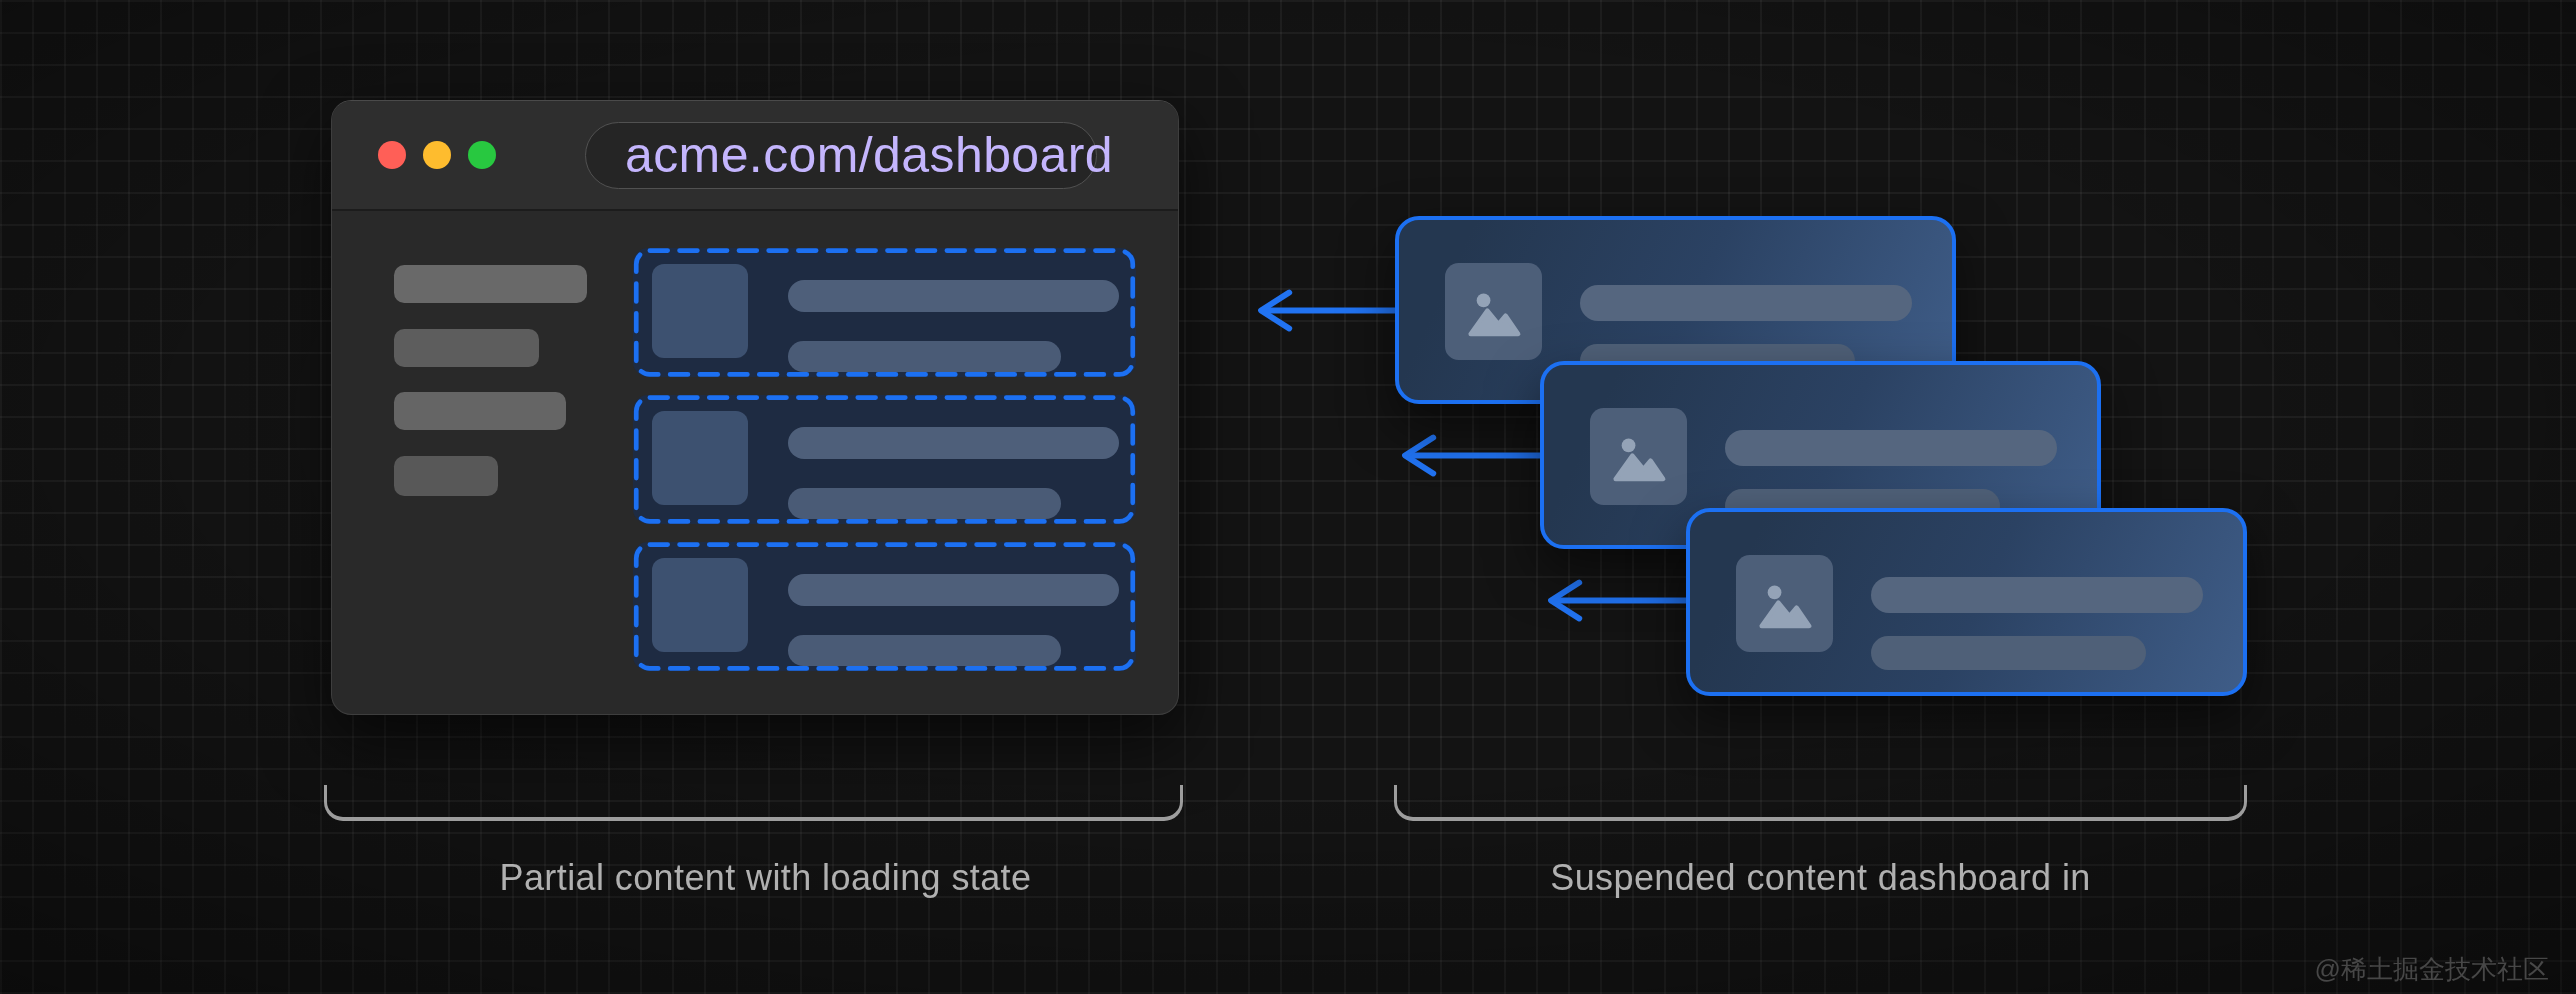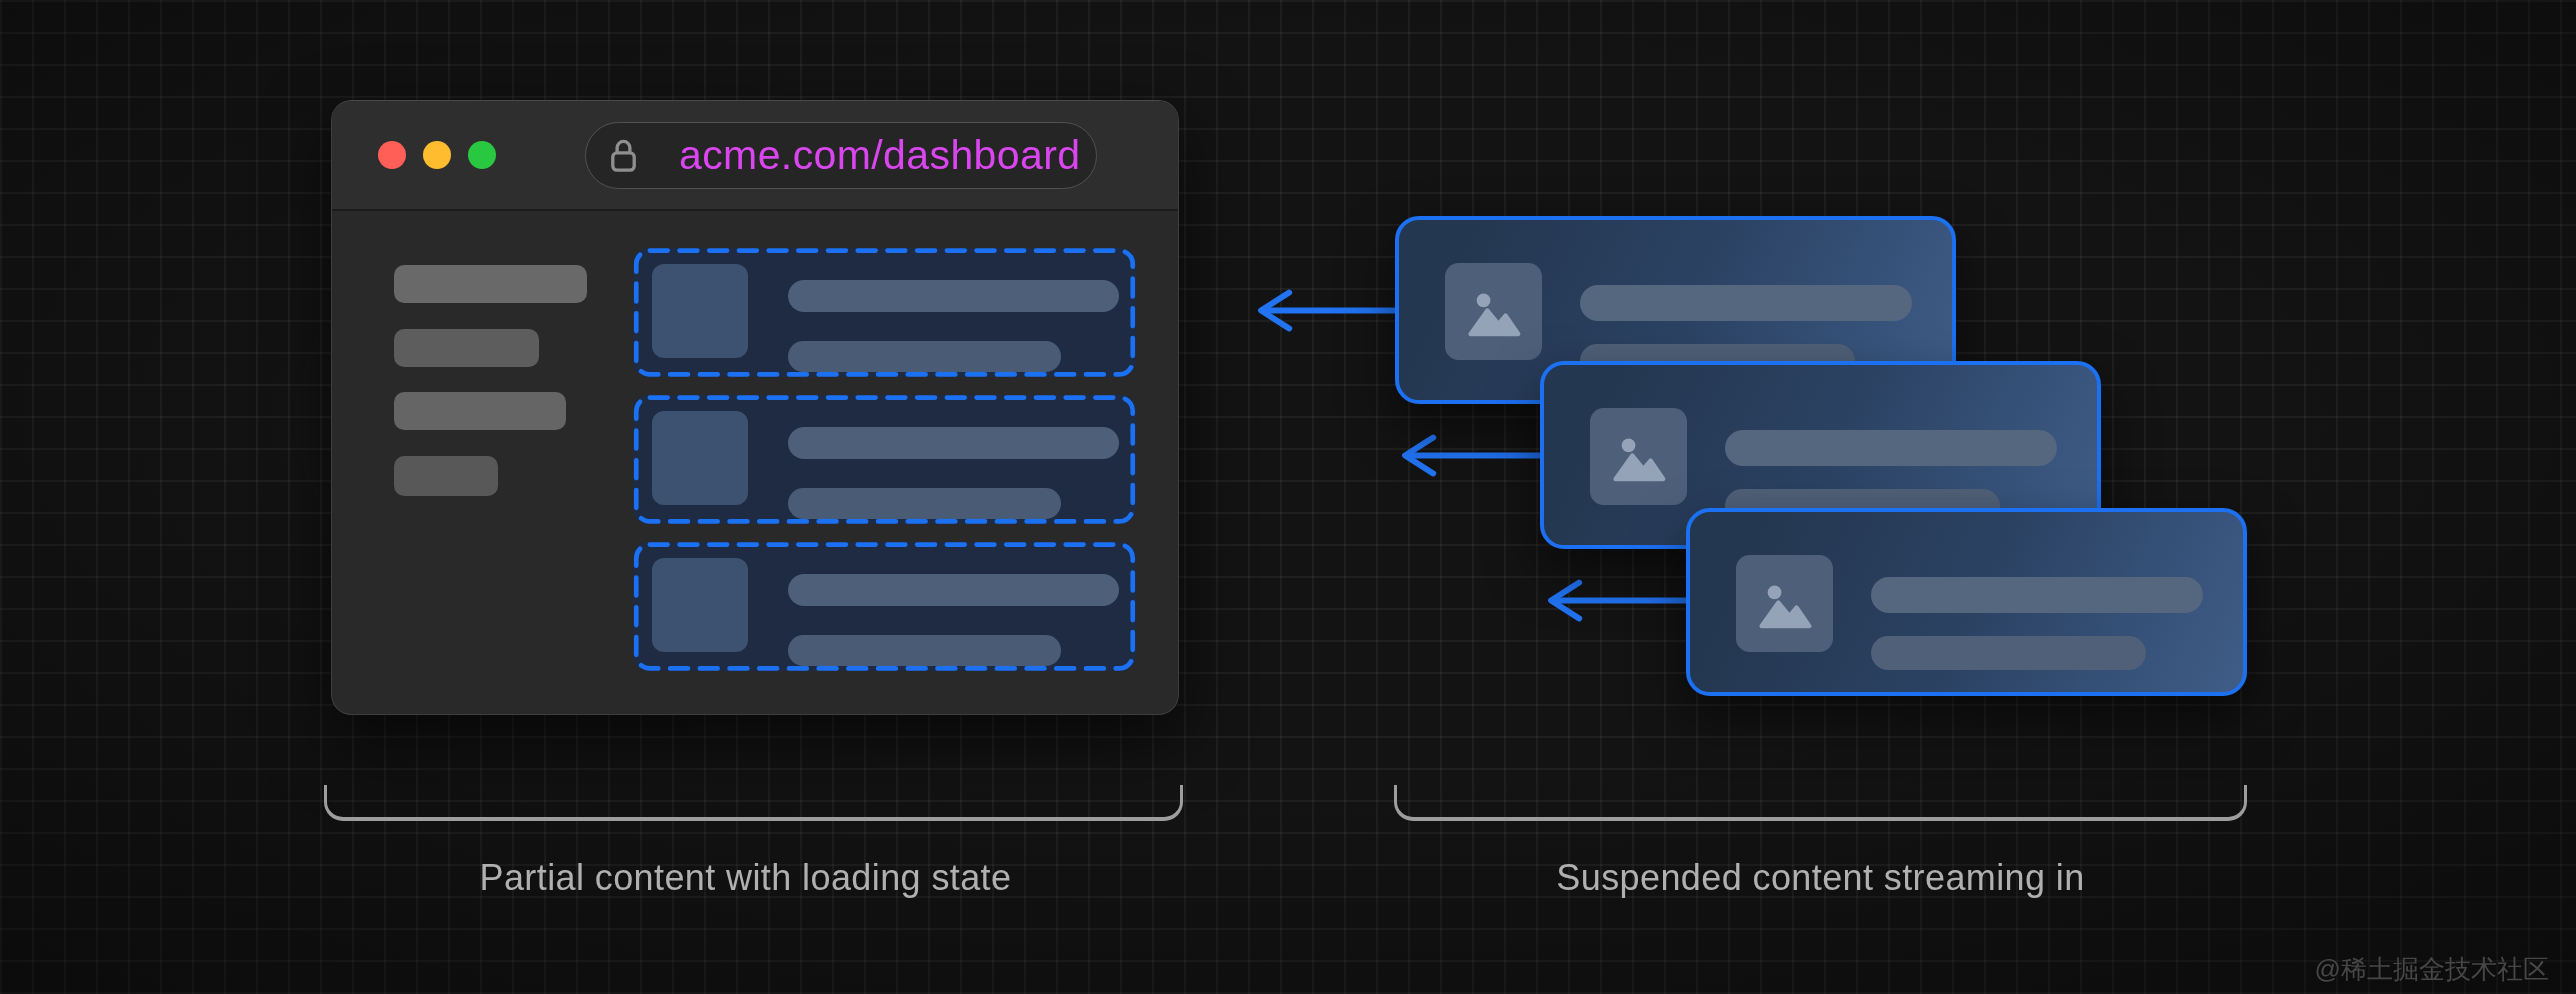--- a/index.html
+++ b/index.html
@@ -26,21 +26,21 @@
     border-bottom:2.6px solid #1c1c1c;border-radius:19px 19px 0 0;
     display:flex;align-items:center;
   }
   .lights{display:flex;gap:17px;margin-left:46px;}
   .light{width:28px;height:28px;border-radius:50%;}
   .urlbar{
     margin-left:89px;width:512px;height:67px;box-sizing:border-box;
     background:#252525;border:1.7px solid #515151;border-radius:34px;
     display:flex;align-items:center;padding-left:22px;gap:17px;
   }
-  .urltext{color:#d946ef;font-size:41px;letter-spacing:0.4px;white-space:nowrap;margin-left:23px;}
+  .urltext{color:#c4b5fd;font-size:50px;letter-spacing:0.4px;white-space:nowrap;}
   .content{position:relative;height:502px;}
 
   
   .sbar{position:absolute;left:62px;height:38px;border-radius:10.2px;}
   .sbar:nth-of-type(1){top:54px;width:193px;background:#696969;}
   .sbar:nth-of-type(2){top:118px;width:145px;background:#5d5d5d;}
   .sbar:nth-of-type(3){top:181px;width:172px;background:#656565;}
   .sbar:nth-of-type(4){top:245px;width:104px;height:40px;background:#585858;}
 
   
@@ -83,21 +83,21 @@
     position:absolute;top:785px;height:36px;box-sizing:border-box;
     border-left:3.4px solid #9d9d9d;border-right:3.4px solid #9d9d9d;border-bottom:4.3px solid #9d9d9d;
     border-bottom-left-radius:19px;border-bottom-right-radius:19px;
   }
   .bracket.left{left:324px;width:859px;}
   .bracket.right{left:1394px;width:853px;}
   .caption{
     position:absolute;top:857px;font-size:36px;color:#b0b0b0;
     text-align:center;letter-spacing:0.4px;
   }
-  .caption.left{left:316px;width:859px;}
+  .caption.left{left:336px;width:859px;}
   .caption.right{left:1394px;width:853px;}
 
   .watermark{position:absolute;right:27px;bottom:8.5px;font-size:26px;color:#474747;}
 </style>
 </head>
 <body>
 
 <div class="stage">
 
   <div class="browser">
@@ -194,17 +194,17 @@
   </svg>
   <svg class="arrow a3" viewBox="0 0 176 64">
     <line x1="172" y1="32" x2="16" y2="32" stroke="#2173f2" stroke-width="7" stroke-linecap="round"></line>
     <polyline points="46,11 13,32 46,53" fill="none" stroke="#2173f2" stroke-width="7" stroke-linecap="round" stroke-linejoin="round"></polyline>
   </svg>
 
   <div class="bracket left"></div>
   <div class="bracket right"></div>
 
   <div class="caption left">Partial content with loading state</div>
-  <div class="caption right">Suspended content streaming in</div>
+  <div class="caption right">Suspended content dashboard in</div>
 
   <div class="watermark">@稀土掘金技术社区</div>
 </div>
 
 
 </body></html>

